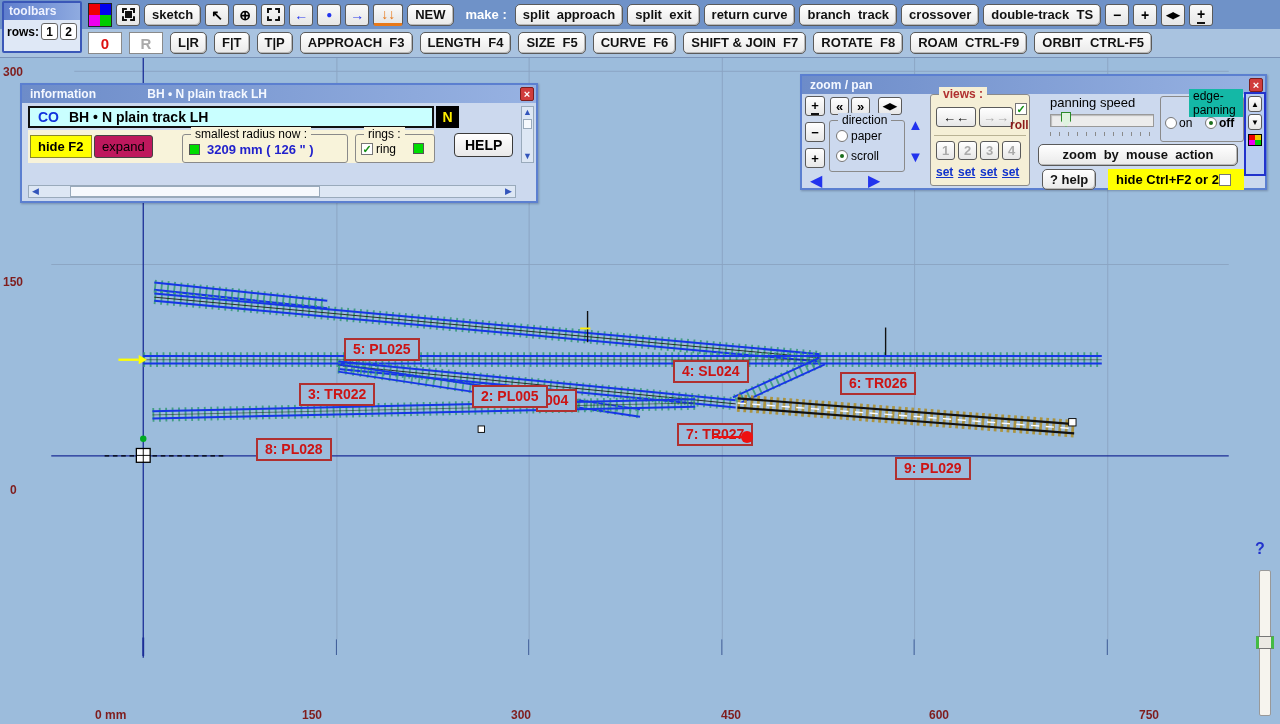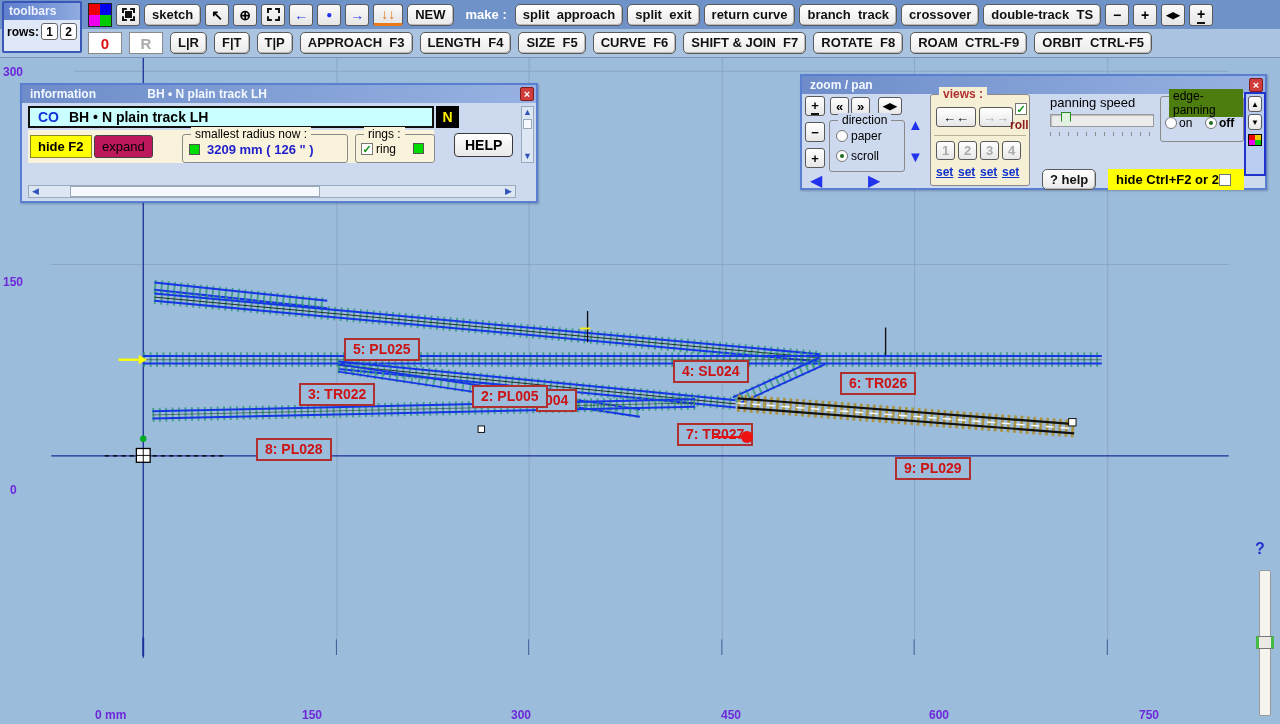--- a/index.html
+++ b/index.html
@@ -99,21 +99,21 @@
   .blue-box { border:2px solid #2233cc; background:#b9cdf0; }
   .pal-icon { width:14px; height:12px; display:grid; grid-template-columns:1fr 1fr; border:1px solid #000; }
   .pal-icon i:nth-child(1){background:#ee0000}.pal-icon i:nth-child(2){background:#eecc00}
   .pal-icon i:nth-child(3){background:#ee00ee}.pal-icon i:nth-child(4){background:#00cc00}
 
   
   .canvas { position:absolute; top:58px; left:0; width:1280px; height:666px; background:#9cbcdc; }
   svg.layer { position:absolute; top:0; left:0; z-index:1; }
   .tlabel { position:absolute; border:2px solid #b03030; color:#cc1414; background:#9cbcdc;
     font-weight:bold; font-size:14px; padding:0px 7px; line-height:19px; z-index:3; white-space:pre; }
-  .ruler-lab { position:absolute; color:#6d28d9; font-weight:bold; font-size:12px; z-index:2; }
+  .ruler-lab { position:absolute; color:#7f1d1d; font-weight:bold; font-size:12px; z-index:2; }
   .peg-dot { position:absolute; left:741px; top:431px; width:12px; height:12px; border-radius:50%;
     background:#ee1111; z-index:4; }
   .peg-line { position:absolute; left:712px; top:436px; width:32px; height:2px; background:#ee1111; z-index:4; }
   .qmark { position:absolute; left:1255px; top:540px; color:#2233cc; font-weight:bold; font-size:16px; z-index:2;}
   .vslider { position:absolute; left:1259px; top:570px; width:12px; height:146px; background:#f6f4ee;
     border:1px solid #999; border-radius:2px; z-index:2; }
   .vslider-thumb { position:absolute; left:1256px; top:636px; width:18px; height:13px; background:#eceae4;
     border:1px solid #777; border-left:3px solid #44bb44; border-right:3px solid #44bb44; z-index:3; }
 </style>
 </head>
@@ -419,27 +419,28 @@
     <span class="link" style="position:absolute; left:71px; top:70px;">set</span>
   </div>
 
   <span class="zp" style="left:248px; top:19px; font-size:13px;">panning speed</span>
   <div class="slider-track zp" style="left:248px; top:38px; width:104px; height:13px;">
     <div class="slider-thumb" style="left:10px; top:-3px;"></div>
   </div>
   <div class="ticks zp" style="left:248px; top:56px; width:104px;"></div>
 
   <div class="groupbox zp" style="left:358px; top:20px; width:84px; height:46px;">
-    <span class="gb-label" style="background:#4d7c0f;">edge-panning</span>
+    <span class="gb-label" style="background:#14b8a6;margin-left:20px;">edge-panning</span>
     <span class="radio" style="position:absolute; left:4px; top:20px;"></span>
     <span style="position:absolute; left:18px; top:19px; font-size:12px;">on</span>
     <span class="radio sel" style="position:absolute; left:44px; top:20px;"></span>
     <span style="position:absolute; left:58px; top:19px; font-size:12px; font-weight:bold;">off</span>
   </div>
 
+  <button class="btn zp" style="left:236px; top:68px; width:200px; height:22px;">zoom  by  mouse  action</button>
   <button class="btn zp" style="left:240px; top:93px; height:21px;">? help</button>
   <div class="yellow-strip zp" style="left:306px; top:93px; width:136px; height:21px;">
     <span>hide  Ctrl+F2  or  2</span>
     <span class="checkbox" style="color:transparent;"></span>
   </div>
 
   <div class="blue-box zp" style="left:442px; top:16px; width:22px; height:84px;">
     <div class="small-btn" style="margin:2px; height:16px; font-size:8px;">
         <span>▲</span>
       </div>

